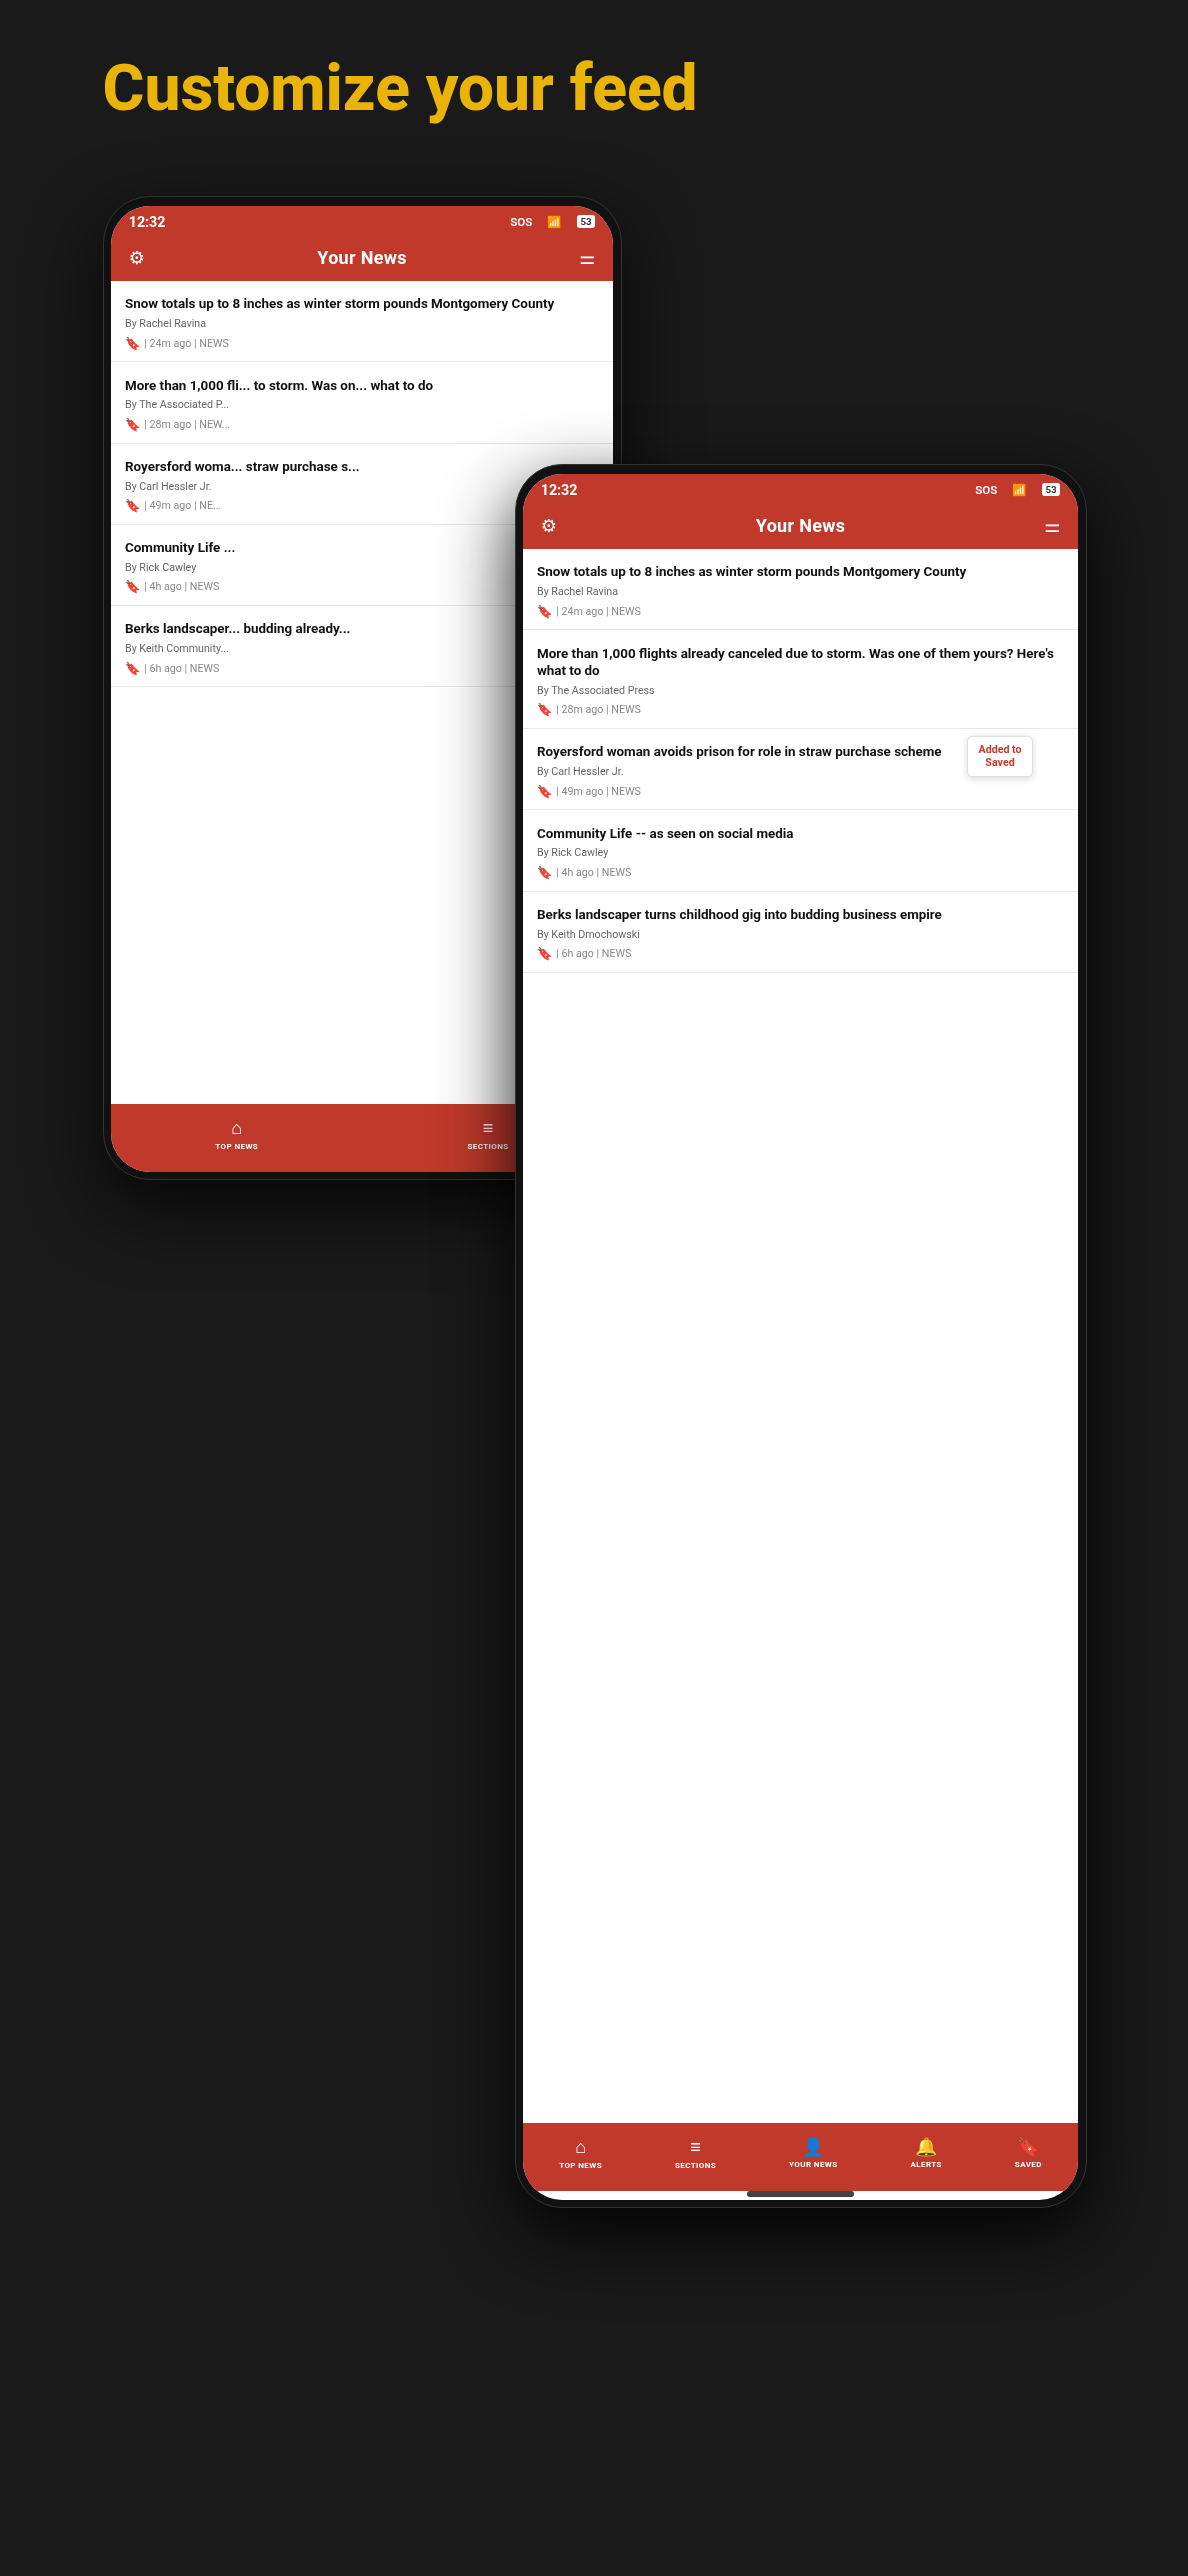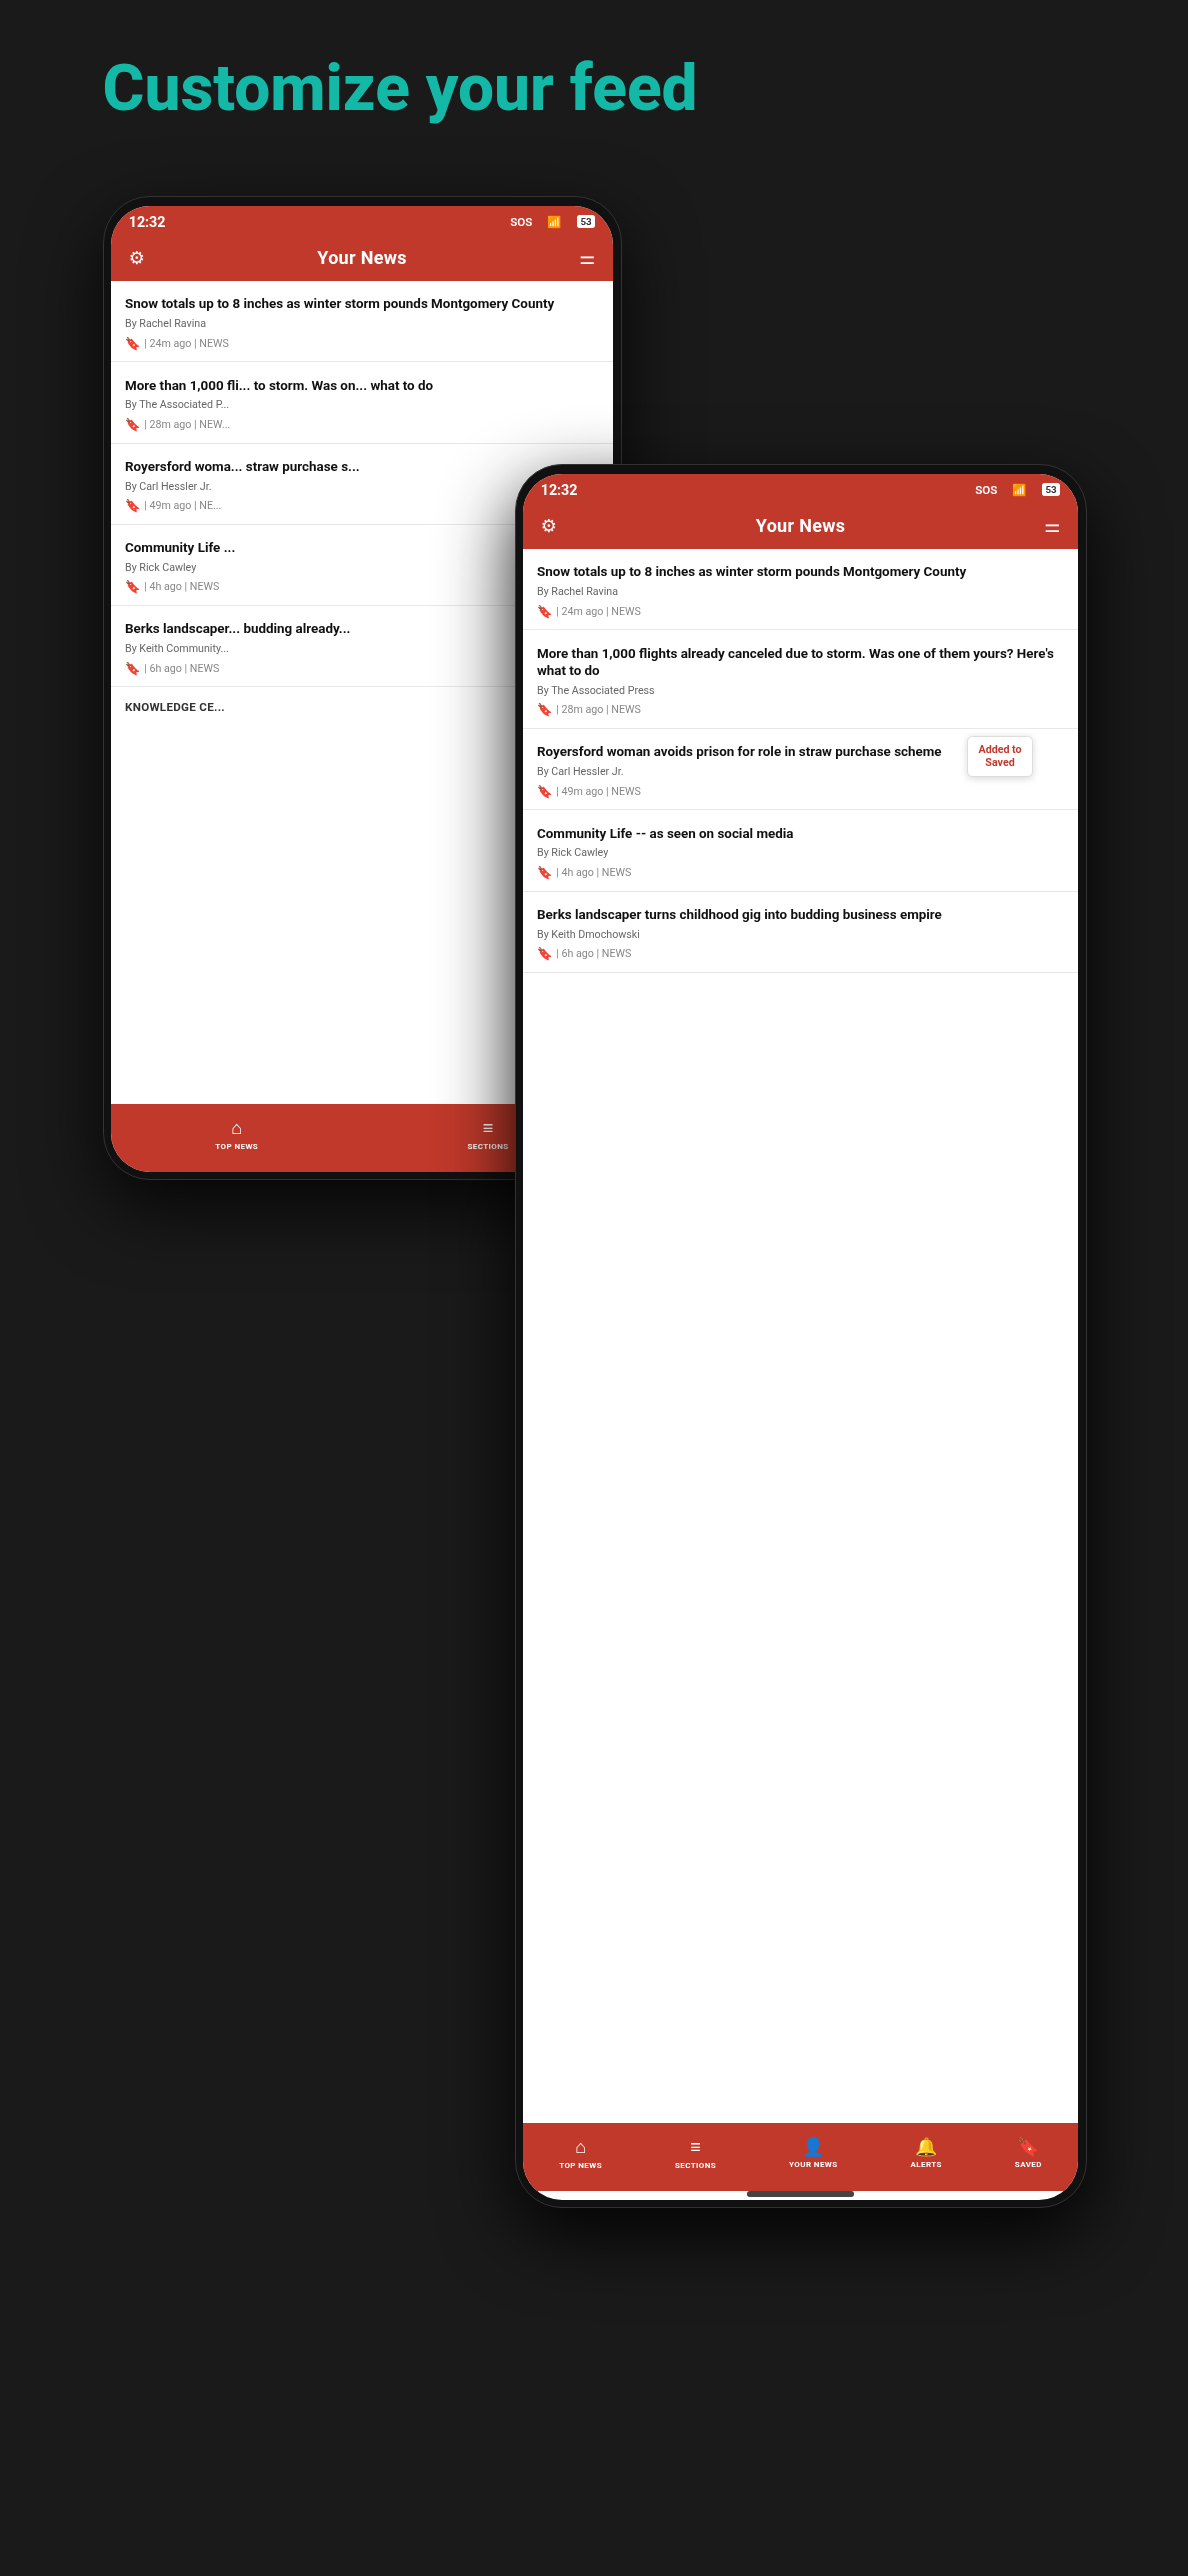--- a/index.html
+++ b/index.html
@@ -9,21 +9,21 @@
       font-family: -apple-system, BlinkMacSystemFont, 'Segoe UI', Roboto, sans-serif;
       width: 1189px;
       min-height: 2576px;
       display: flex;
       flex-direction: column;
       align-items: center;
       padding: 54px 36px 72px;
     }
 
     .page-title {
-      color: #14b8a6;
+      color: #eab308;
       font-size: 64px;
       font-weight: 800;
       text-align: left;
       width: 100%;
       max-width: 984px;
       margin-bottom: 72px;
       line-height: 1.1;
     }
 
     .phones-container {
@@ -315,21 +315,20 @@
 
         <div class="news-item">
           <div class="news-title">Berks landscaper... budding already...</div>
           <div class="news-byline">By Keith Community...</div>
           <div class="news-meta">
             <span class="bookmark-icon">🔖</span>
             <span class="news-meta-text">| 6h ago | NEWS</span>
           </div>
         </div>
 
-        <div class="knowledge-center">KNOWLEDGE CE...</div>
       </div>
 
       <div class="bottom-nav">
         <div class="nav-item active">
           <span class="nav-icon">⌂</span>
           <span class="nav-label">TOP NEWS</span>
         </div>
         <div class="nav-item">
           <span class="nav-icon">≡</span>
           <span class="nav-label">SECTIONS</span>

